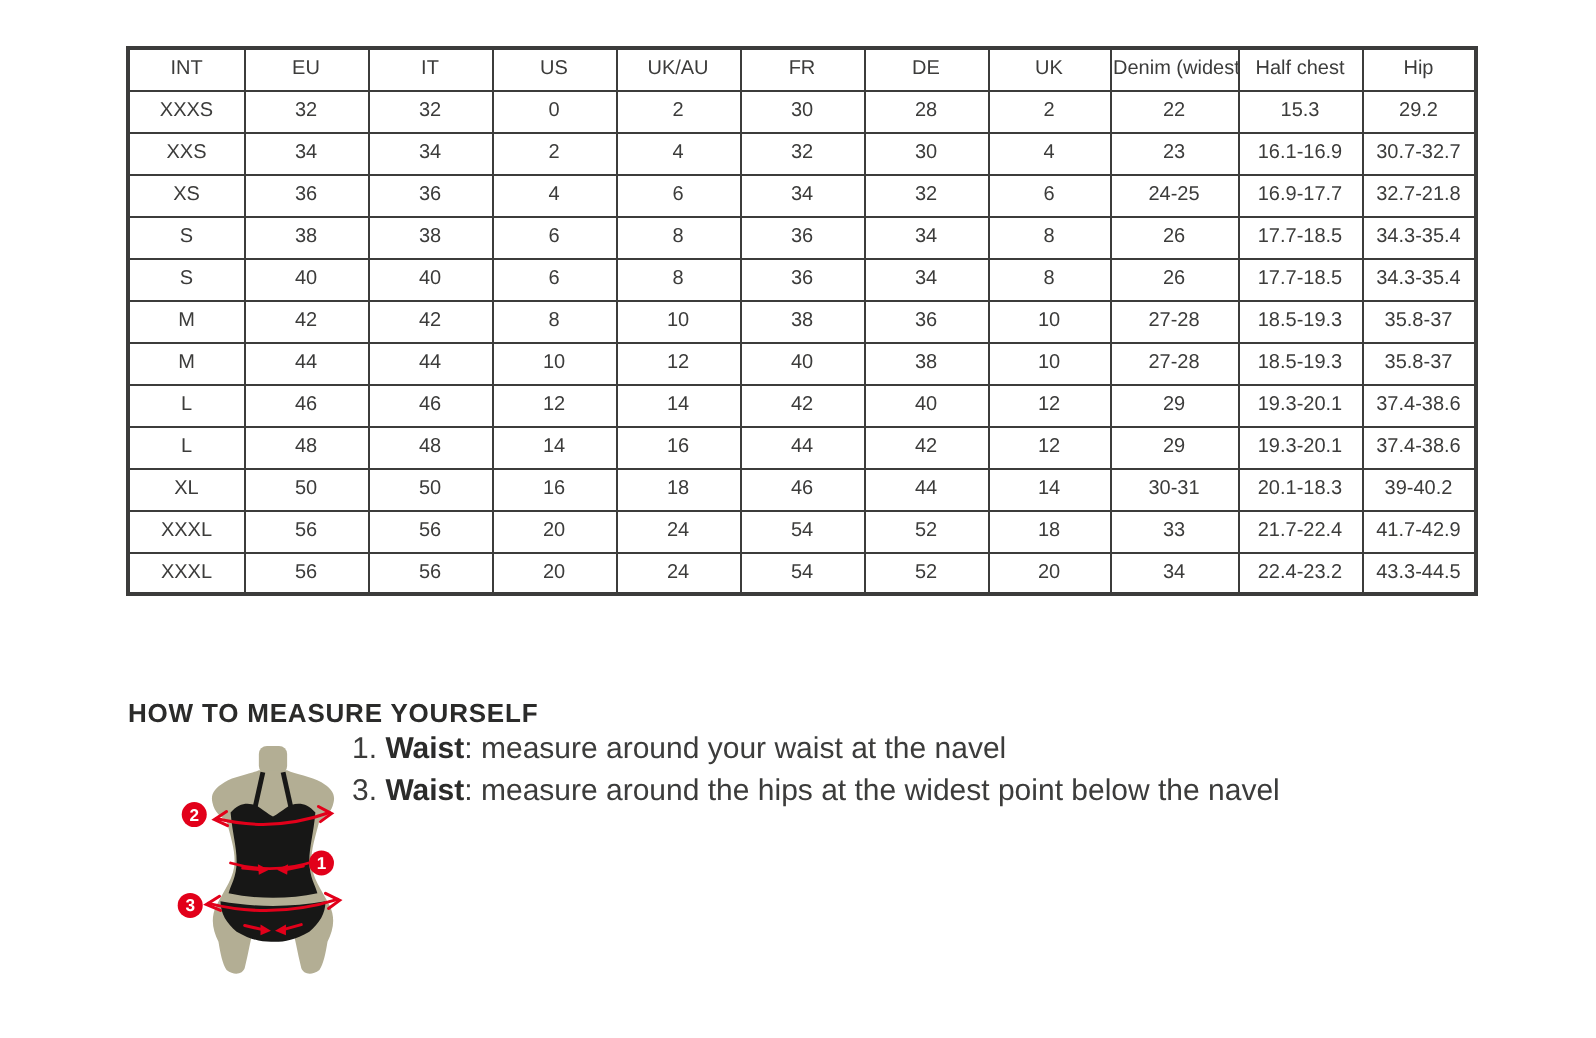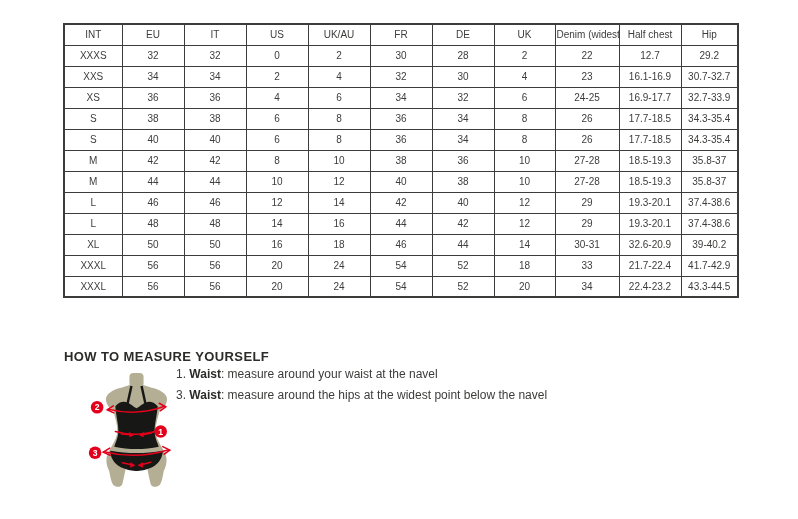--- a/index.html
+++ b/index.html
@@ -52,21 +52,21 @@
     left: 84px; top: 372px;
     width: 106px; height: 118px;
   }
   .figure-box svg { display: block; width: 100%; height: 100%; }
   .steps {
     position: absolute;
     left: 176px; top: 369px;
     list-style: none;
   }
   .steps li {
-    font-size: 12px;
+    font-size: 15px;
     line-height: 11px;
     margin-bottom: 9.5px;
     color: #3c3c3b;
     white-space: nowrap;
   }
   .steps li b { color: #2b2b2a; }
 </style>
 </head>
 <body>
 
@@ -104,21 +104,21 @@
         <tr>
           <td>XXXS</td>
           <td>32</td>
           <td>32</td>
           <td>0</td>
           <td>2</td>
           <td>30</td>
           <td>28</td>
           <td>2</td>
           <td>22</td>
-          <td>12.7</td>
+          <td>15.3</td>
           <td>29.2</td>
         </tr>
         <tr>
           <td>XXS</td>
           <td>34</td>
           <td>34</td>
           <td>2</td>
           <td>4</td>
           <td>32</td>
           <td>30</td>
@@ -131,21 +131,21 @@
           <td>XS</td>
           <td>36</td>
           <td>36</td>
           <td>4</td>
           <td>6</td>
           <td>34</td>
           <td>32</td>
           <td>6</td>
           <td>24-25</td>
           <td>16.9-17.7</td>
-          <td>32.7-33.9</td>
+          <td>32.7-21.8</td>
         </tr>
         <tr>
           <td>S</td>
           <td>38</td>
           <td>38</td>
           <td>6</td>
           <td>8</td>
           <td>36</td>
           <td>34</td>
           <td>8</td>
@@ -221,21 +221,21 @@
         <tr>
           <td>XL</td>
           <td>50</td>
           <td>50</td>
           <td>16</td>
           <td>18</td>
           <td>46</td>
           <td>44</td>
           <td>14</td>
           <td>30-31</td>
-          <td>32.6-20.9</td>
+          <td>20.1-18.3</td>
           <td>39-40.2</td>
         </tr>
         <tr>
           <td>XXXL</td>
           <td>56</td>
           <td>56</td>
           <td>20</td>
           <td>24</td>
           <td>54</td>
           <td>52</td>

